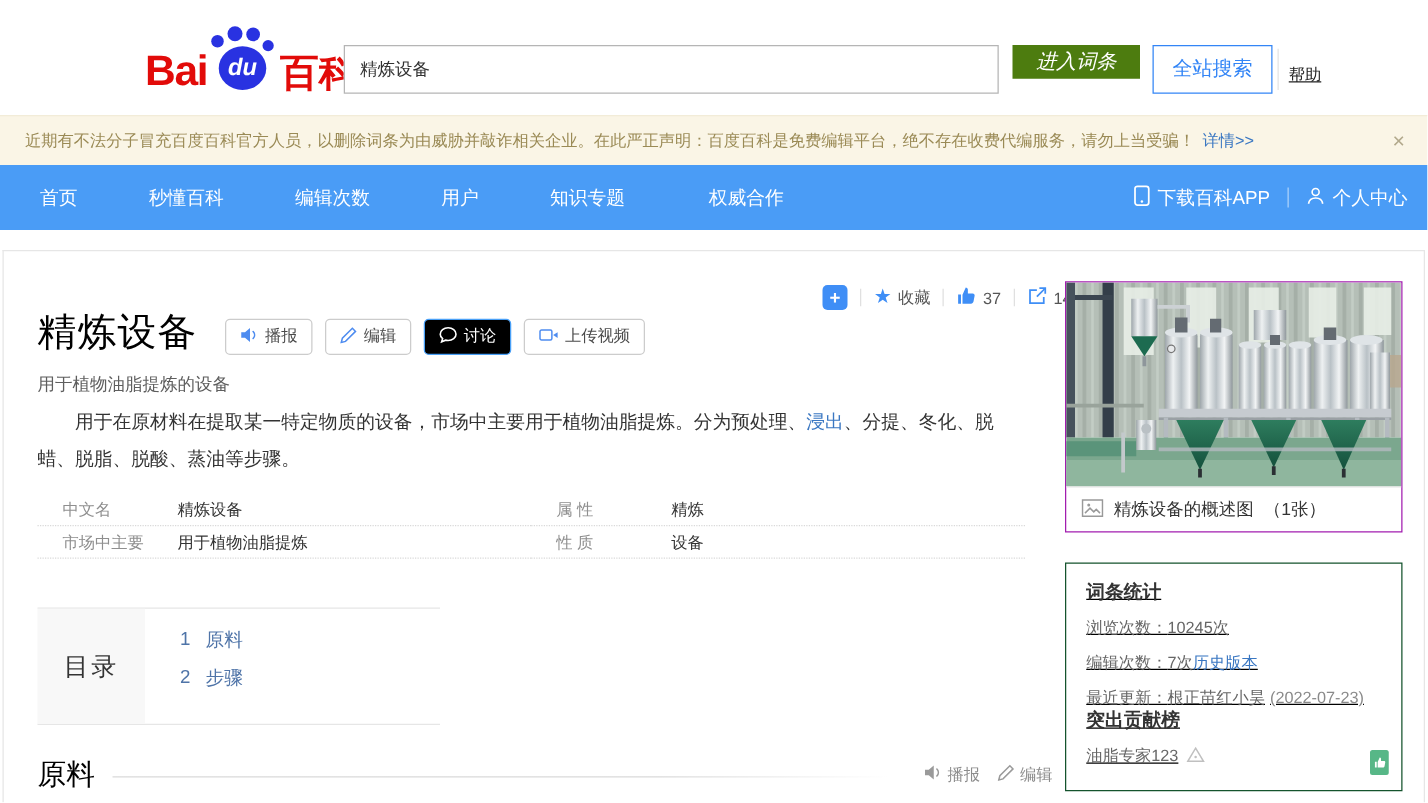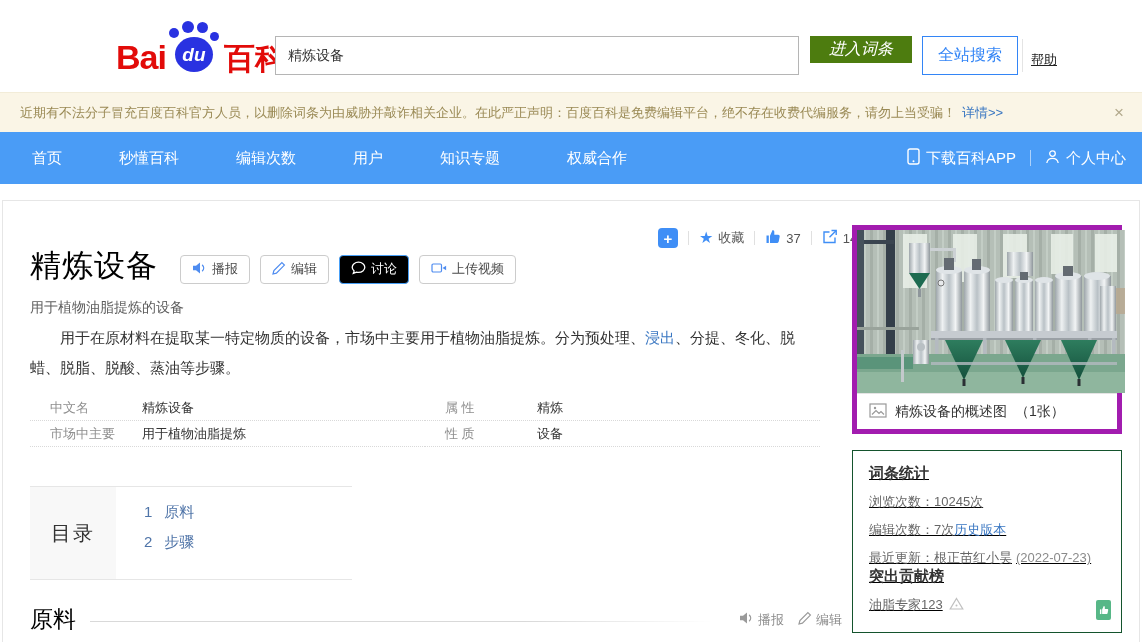--- a/index.html
+++ b/index.html
@@ -91,21 +91,21 @@
 
   
   .section-head { position:absolute; left:27px; top:403px; width:812px; display:flex; align-items:center; }
   .section-title { font-size:23px; color:#000; font-weight:400; flex:none; }
   .section-line { flex:1; height:1px; margin:4px 14px 0 14px;
     background:linear-gradient(to right,#d9d9d9 70%,rgba(217,217,217,0)); }
   .sec-btn { display:flex; align-items:center; gap:4px; font-size:13px; color:#8c8c8c;
     cursor:pointer; margin-left:14px; flex:none; }
 
   
-  .image-card { position:absolute; left:849px; top:24px; width:270px; border:5px solid #a21caf; background:#fff; }
+  .image-card { position:absolute; left:849px; top:24px; width:270px; border:1px solid #a21caf; background:#fff; }
   .photo { display:block; width:268px; height:163px; cursor:pointer; }
   .caption { height:36px; display:flex; align-items:center; gap:8px; padding:0 12px;
     border-top:1px solid #e4e4e4; font-size:14px; color:#333; }
 
   .stats-card { position:absolute; left:849px; top:249px; width:270px; height:183px;
     border:1px solid #14532d; background:#fff; padding:13px 16px;text-decoration:underline; }
   .stats-title { font-size:15px; font-weight:bold; color:#333; }
   .stats-row { margin-top:10px; font-size:13px; color:#666; }
   .stats-link { color:#3a77c2; cursor:pointer; text-decoration:none; }
   .stats-date { color:#8a8a8a; margin-left:4px; }

